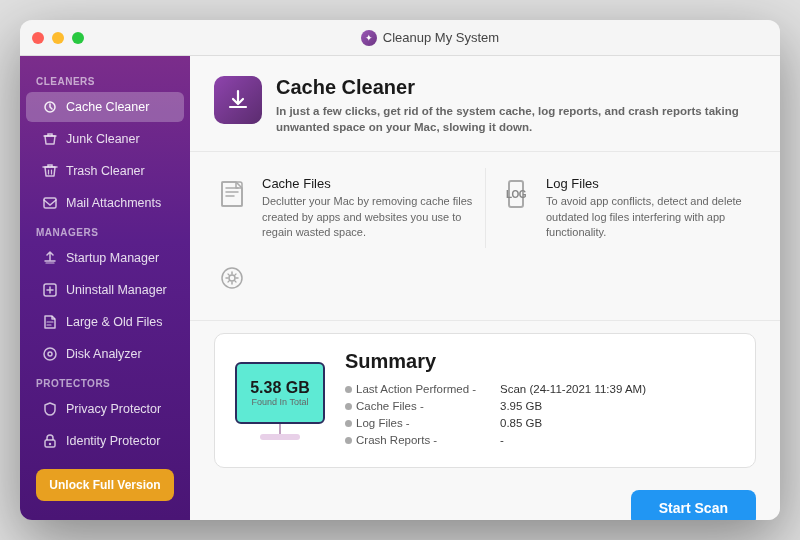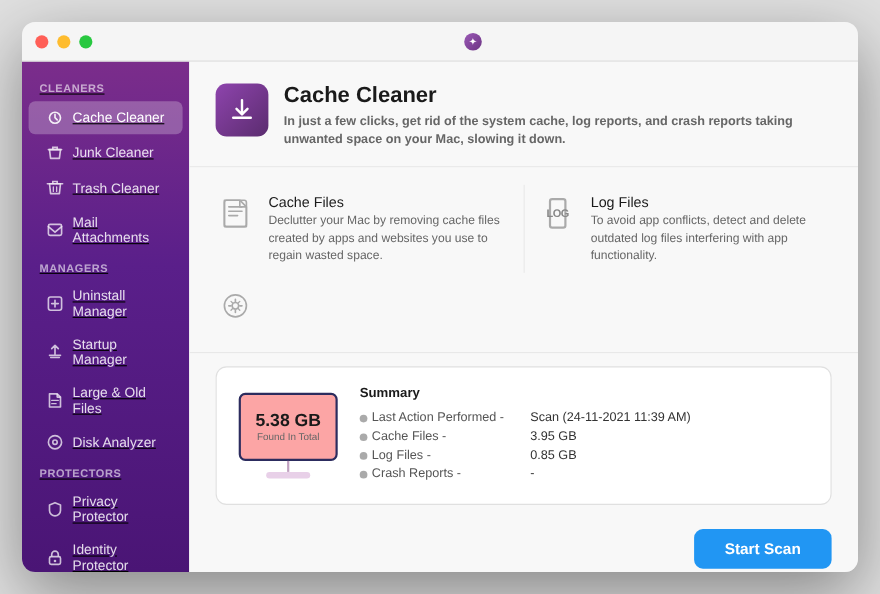--- a/index.html
+++ b/index.html
@@ -65,27 +65,26 @@
     }
 
     .main-content {
       display: flex;
       flex: 1;
       overflow: hidden;
     }
 
     
     .sidebar {
-      width: 152px;
+      width: 170px;
       background: linear-gradient(180deg, #7b2d8b 0%, #5a1f8a 40%, #4a1575 100%);
       display: flex;
       flex-direction: column;
       padding: 12px 0;
       flex-shrink: 0;
-      text-decoration: underline;
     }
 
     .sidebar-section-label {
       font-size: 10px;
       font-weight: 700;
       color: rgba(255,255,255,0.6);
       text-transform: uppercase;
       letter-spacing: 0.5px;
       padding: 8px 16px 4px 16px;
     }
@@ -246,21 +245,21 @@
 
     .monitor-screen {
       width: 90px;
       height: 62px;
       border: 2.5px solid #2c2c5e;
       border-radius: 6px;
       display: flex;
       flex-direction: column;
       align-items: center;
       justify-content: center;
-      background: #fca5a5;
+      background: #5eead4;
     }
 
     .monitor-gb {
       font-size: 16px;
       font-weight: 800;
       color: #1a1a1a;
     }
 
     .monitor-label {
       font-size: 9px;
@@ -278,21 +277,21 @@
       height: 6px;
       background: #e8d0e8;
       border-radius: 3px;
     }
 
     .summary-details {
       flex: 1;
     }
 
     .summary-details h2 {
-      font-size: 12px;
+      font-size: 20px;
       font-weight: 700;
       color: #1a1a1a;
       margin-bottom: 10px;
     }
 
     .summary-row {
       display: flex;
       align-items: center;
       gap: 4px;
       margin-bottom: 5px;
@@ -345,20 +344,21 @@
 <body>
 
 <div class="window">
 
   <div class="title-bar">
     <span class="traffic-light tl-close"></span>
     <span class="traffic-light tl-min"></span>
     <span class="traffic-light tl-max"></span>
     <div class="title-bar-center">
       <div class="title-bar-icon">✦</div>
+      <span>Cleanup My System</span>
     </div>
   </div>
 
   <div class="main-content">
 
     <div class="sidebar">
 
       <div class="sidebar-section-label">Cleaners</div>
 
 
@@ -394,33 +394,33 @@
           <rect x="2" y="3" width="12" height="10" rx="1.5" stroke="rgba(255,255,255,0.8)" stroke-width="1.5"></rect>
           <path d="M2 5l6 5 6-5" stroke="rgba(255,255,255,0.8)" stroke-width="1.5" stroke-linecap="round"></path>
         </svg>
         <span>Mail Attachments</span>
       </div>
 
       <div class="sidebar-section-label">Managers</div>
 
       <div class="sidebar-item">
         <svg class="sidebar-item-icon" viewBox="0 0 16 16" fill="none">
-          <rect x="2" y="2" width="12" height="12" rx="2" stroke="rgba(255,255,255,0.8)" stroke-width="1.5"></rect>
-          <path d="M5 8h6M8 5v6" stroke="rgba(255,255,255,0.8)" stroke-width="1.5" stroke-linecap="round"></path>
-        </svg>
-        <span>Uninstall Manager</span>
-      </div>
-
-      <div class="sidebar-item">
-        <svg class="sidebar-item-icon" viewBox="0 0 16 16" fill="none">
           <path d="M8 2v8M5 5l3-3 3 3" stroke="rgba(255,255,255,0.8)" stroke-width="1.5" stroke-linecap="round" stroke-linejoin="round"></path>
           <path d="M3 11h10" stroke="rgba(255,255,255,0.8)" stroke-width="1.5" stroke-linecap="round"></path>
           <path d="M4 13h8" stroke="rgba(255,255,255,0.8)" stroke-width="1.2" stroke-linecap="round"></path>
         </svg>
         <span>Startup Manager</span>
+      </div>
+
+      <div class="sidebar-item">
+        <svg class="sidebar-item-icon" viewBox="0 0 16 16" fill="none">
+          <rect x="2" y="2" width="12" height="12" rx="2" stroke="rgba(255,255,255,0.8)" stroke-width="1.5"></rect>
+          <path d="M5 8h6M8 5v6" stroke="rgba(255,255,255,0.8)" stroke-width="1.5" stroke-linecap="round"></path>
+        </svg>
+        <span>Uninstall Manager</span>
       </div>
 
       <div class="sidebar-item">
         <svg class="sidebar-item-icon" viewBox="0 0 16 16" fill="none">
           <path d="M3 2h7l3 3v9H3V2z" stroke="rgba(255,255,255,0.8)" stroke-width="1.5" stroke-linejoin="round"></path>
           <path d="M10 2v3h3" stroke="rgba(255,255,255,0.8)" stroke-width="1.5" stroke-linejoin="round"></path>
           <path d="M5 8h6M5 11h4" stroke="rgba(255,255,255,0.8)" stroke-width="1.2" stroke-linecap="round"></path>
         </svg>
         <span>Large &amp; Old Files</span>
       </div>

